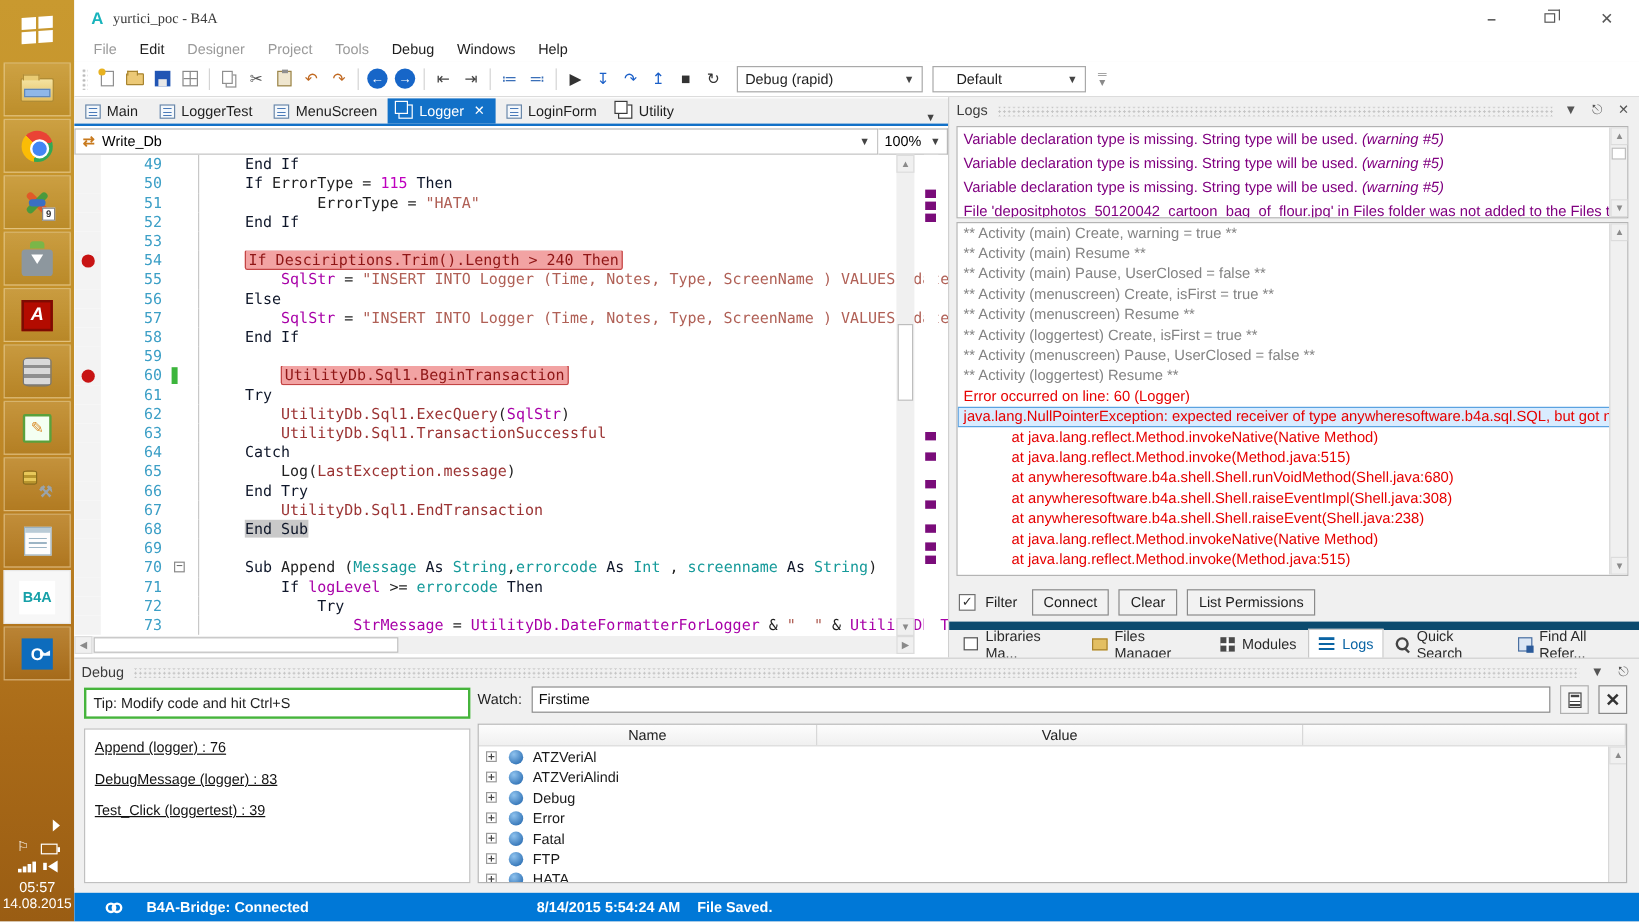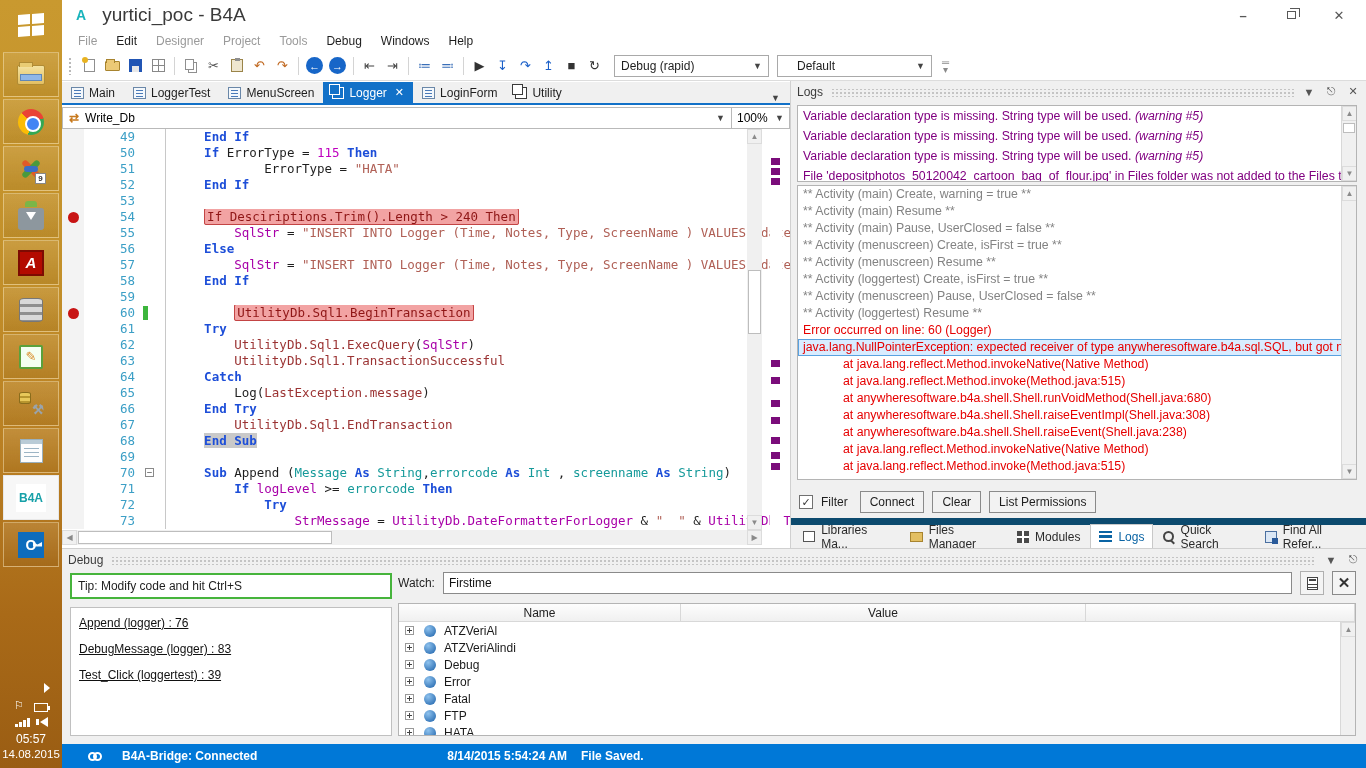--- a/index.html
+++ b/index.html
@@ -58,21 +58,21 @@
   .ic-notepad:after { content:""; position:absolute; left:3px; right:3px; top:8px; height:10px;
      background:repeating-linear-gradient(180deg,#9cb4c4 0 1px,transparent 1px 4px); }
   .ic-b4a { width:30px; height:28px; background:#fff; color:#16a0a8; font-weight:bold; font-size:12px; display:flex; align-items:center; justify-content:center; }
   .ic-outlook { width:26px; height:26px; background:#0d6cbd; color:#fff; font-weight:bold; font-size:14px; display:flex; align-items:center; justify-content:center; position:relative; }
   .ic-outlook:after { content:""; position:absolute; right:2px; top:8px; width:9px; height:7px; background:#fff; clip-path:polygon(0 0,100% 0,100% 100%,0 100%,0 35%,50% 70%,100% 35%,100% 0); opacity:.95; }
 
   
   #window { position:absolute; left:62px; top:0; width:1304px; height:768px; background:#f0f0f0; }
   #titlebar { position:absolute; left:0; top:0; right:0; height:30px; background:#fff; display:flex; align-items:center; }
   .app-logo { color:#19b4bc; font-weight:bold; font-size:14px; margin-left:14px; }
-  .title-text { color:#3a3a3a; font-size:19px; margin-left:16px; }
+  .title-text { color:#3a3a3a; font-size:12px; margin-left:8px;font-family:Liberation Serif, serif; }
   .win-controls { margin-left:auto; display:flex; align-items:center; gap:26px; padding-right:16px; color:#585858; }
   .wc { width:22px; height:18px; display:flex; align-items:center; justify-content:center; font-size:13px; }
   .wc-min { font-weight:bold; }
   .wc-restore i { width:9px; height:8px; border:1px solid #585858; display:block; position:relative; background:#fff; }
   .wc-restore i:before { content:""; position:absolute; left:2px; top:-4px; width:9px; height:8px; border:1px solid #585858; border-bottom:none; border-left:none; }
 
   #menubar { position:absolute; left:0; top:30px; right:0; height:21px; background:#fff; display:flex; align-items:center; gap:19px; padding-left:16px; font-size:12px; }
   .menu-item { color:#1e1e1e; }
   .menu-item.dim { color:#9a9a9a; }
 
@@ -90,21 +90,21 @@
   .ik-grid { width:13px; height:13px; border:1px solid #888; background:
      linear-gradient(#888,#888) 50% 0/1px 100% no-repeat,
      linear-gradient(#888,#888) 0 50%/100% 1px no-repeat,#fff; }
   .ik-copy { width:9px; height:11px; background:#fff; border:1px solid #8f8f8f; box-shadow:3px 3px 0 -1px #fff,3px 3px 0 0 #8f8f8f; margin:-2px 0 0 -2px; }
   .ik-paste { width:12px; height:13px; background:#efe6cf; border:1px solid #9a8449; position:relative; }
   .ik-paste:before { content:""; position:absolute; top:-2px; left:3px; width:5px; height:3px; background:#8f8f8f; }
   .tcombo { height:22px; border:1px solid #a9a9a9; background:#fff; display:flex; align-items:center; font-size:12px; color:#1e1e1e; padding:0 6px; margin-left:8px; }
   .tcombo .cv { flex:1; }
   .tcombo .caret { color:#444; font-size:9px; margin-left:8px; }
   .tc-debugkind { width:155px; }
-  .tc-buildconf { width:155px;padding-left:19px; }
+  .tc-buildconf { width:128px;padding-left:19px; }
   .toverflow { color:#8a8a8a; font-size:10px; margin-left:10px; line-height:7px; text-align:center; }
 
   
   #leftcol { position:absolute; left:0; top:81px; width:728px; height:467px; background:#fff; }
   #tabstrip { position:absolute; left:0; top:1px; width:100%; height:23px; background:#f0f0f0; display:flex; align-items:flex-end; border-bottom:2px solid #1271c8; }
   .tab { height:21px; display:flex; align-items:center; gap:5px; padding:0 9px; font-size:12px; color:#1e1e1e; }
   .tab.active { background:#1271c8; color:#fff; }
   .tab .tclose { font-size:11px; margin-left:3px; }
   .tab-caret { margin-left:auto; padding-right:10px; color:#444; font-size:9px; }
   .tico-code { width:13px; height:12px; border:1px solid #6a87a8; background:#f4f8fc; position:relative; }
@@ -124,21 +124,21 @@
   #editor { position:absolute; left:0; top:48px; width:728px; height:401px; background:#fff; overflow:hidden; font-family:"DejaVu Sans Mono", monospace; }
   .code-row { display:flex; height:16px; line-height:16px; font-size:12.5px; white-space:pre; }
   .cg-bp { width:22px; background:#f3f3f3; display:flex; align-items:center; justify-content:center; flex:none; }
   .bp-dot { width:11px; height:11px; border-radius:50%; background:#c81414; }
   .cg-num { width:58px; flex:none; text-align:right; padding-right:7px; color:#3c9fc6; }
   .cg-fold { width:24px; flex:none; border-right:1px solid #c8c8c8; position:relative; }
   .fold-box { position:absolute; left:3px; top:3px; width:9px; height:9px; border:1px solid #8a8a8a; background:#fff; font-size:9px; line-height:7px; text-align:center; color:#555; }
   .cur-bar { position:absolute; left:1px; top:1px; width:5px; height:14px; background:#3cb53c; }
   .code-text { flex:1; overflow:hidden; padding-left:8px; color:#1f1f1f; }
   .hlbox { background:#f2a3a3; border:1px solid #c34444; border-radius:2px; padding:0 2px; }
-  .c-kw { color:#1d4ed8;font-weight:bold; } .c-num { color:#bf00bf; } .c-str { color:#b06056; }
+  .c-kw { color:#0f172a; } .c-num { color:#bf00bf; } .c-str { color:#b06056; }
   .c-glob { color:#a800a8; } .c-mod { color:#9b3333; } .c-typ { color:#169a9a; }
   .c-pl { color:#1f1f1f; } .c-hl { color:#8f1616; } .c-sel { background:#c9c9c9; }
 
   #vscroll { position:absolute; right:28px; top:48px; width:15px; height:401px; background:#f0f0f0; }
   #markstrip { position:absolute; right:8px; top:48px; width:12px; height:401px; background:#fff; }
   .mark { position:absolute; left:1px; width:9px; height:7px; background:#7a0c7a; }
   .sb-btn { position:absolute; left:0; width:15px; height:15px; background:#f0f0f0; border:1px solid #dcdcdc; color:#8a8a8a; font-size:8px; display:flex; align-items:center; justify-content:center; }
   .sb-thumb { position:absolute; background:#fff; border:1px solid #bdbdbd; }
   #hscroll { position:absolute; left:0; top:449px; width:700px; height:15px; background:#f0f0f0; }
   .hs-btn { position:absolute; top:0; width:15px; height:15px; background:#f0f0f0; border:1px solid #dcdcdc; color:#8a8a8a; font-size:8px; display:flex; align-items:center; justify-content:center; }

